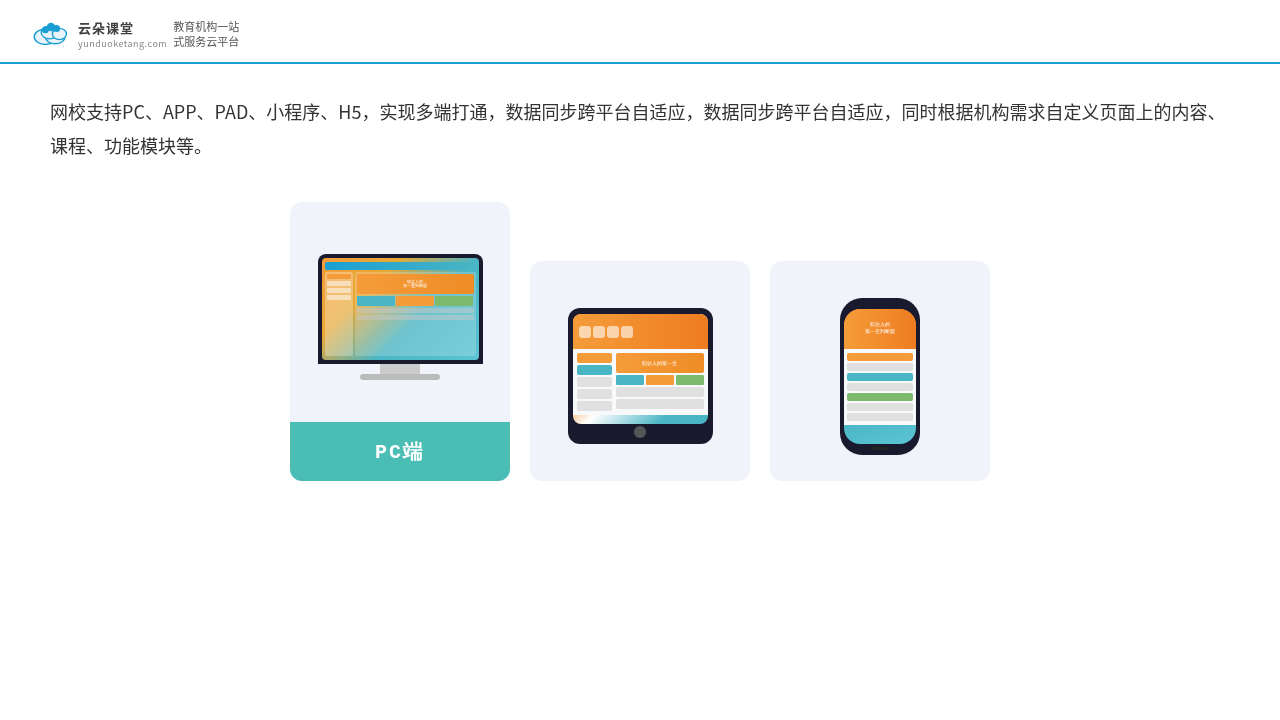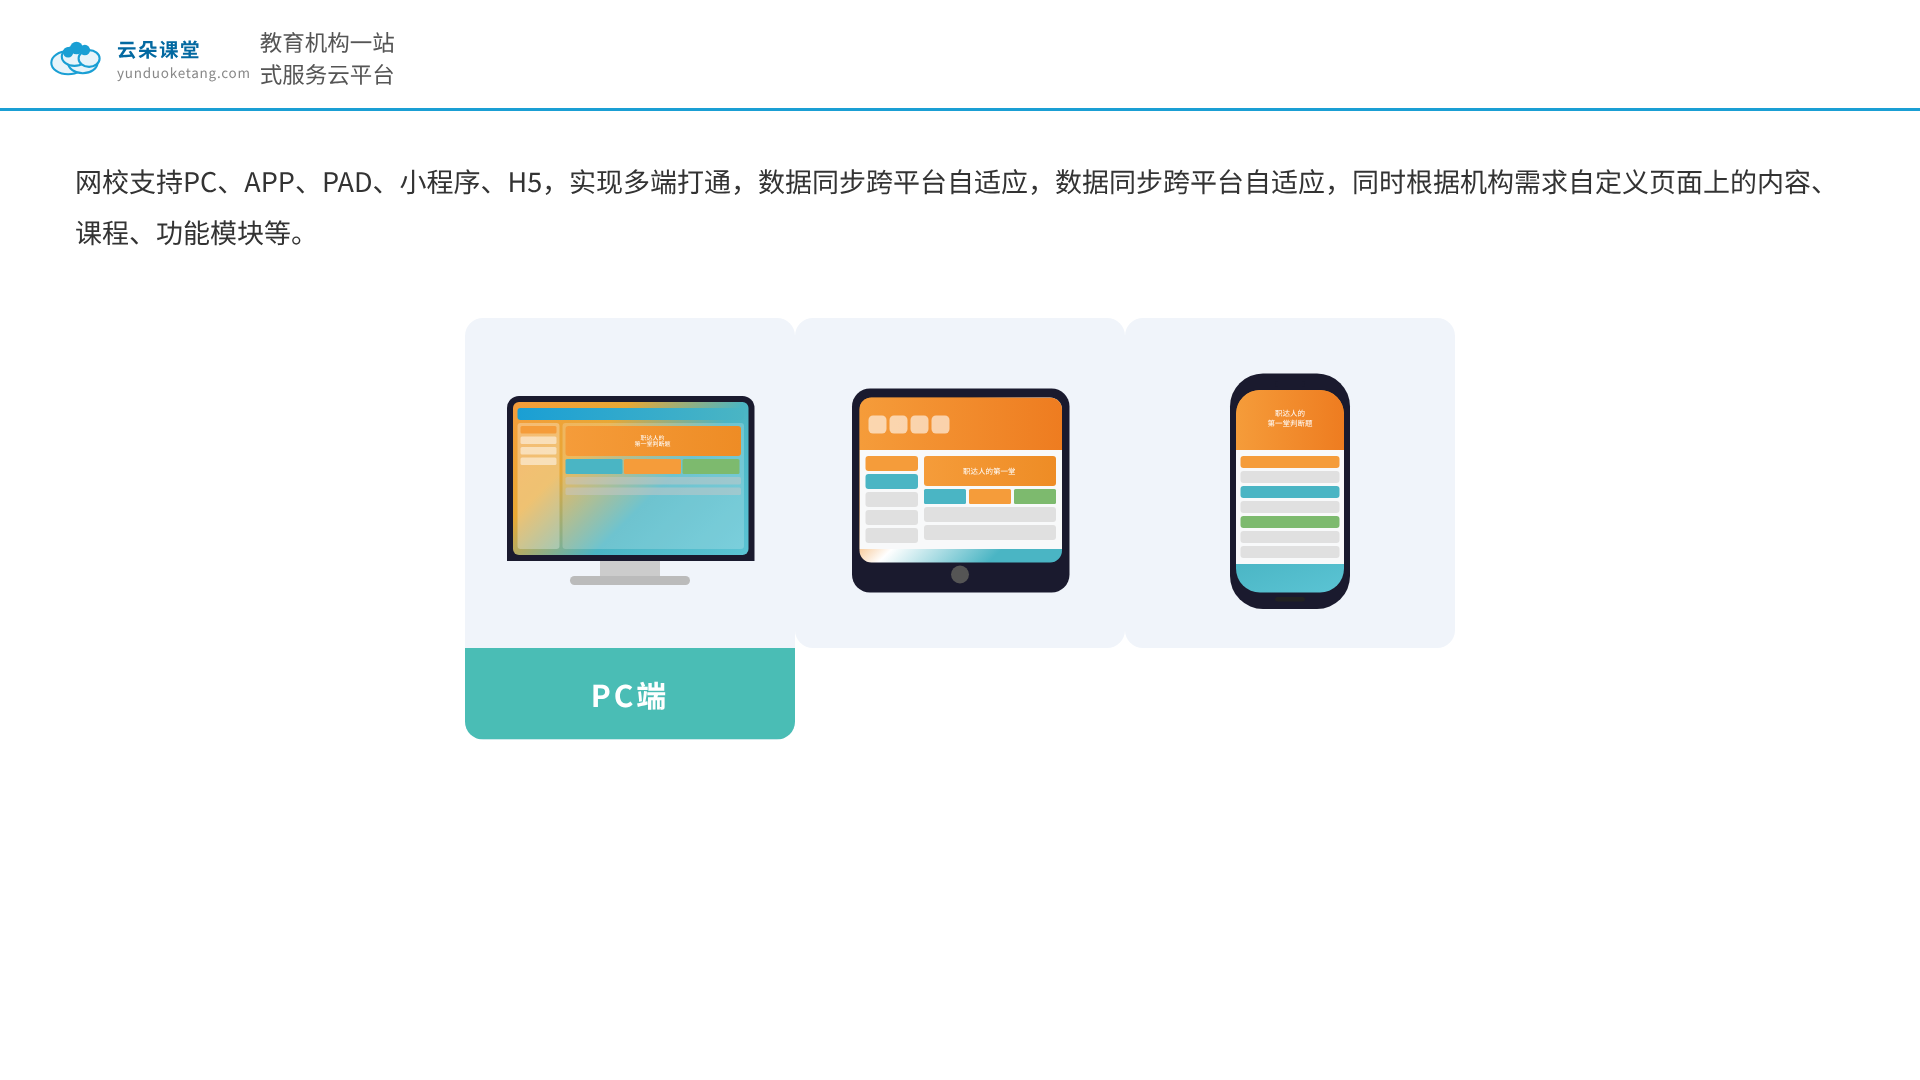--- a/index.html
+++ b/index.html
@@ -52,53 +52,55 @@
       width: 42px;
       height: 30px;
     }
     .brand-text {
       display: flex;
       flex-direction: column;
       align-items: flex-start;
     }
     .brand-name {
       font-size: 13px;
-      color: #0369a1;
+      color: #404040;
       font-weight: 600;
       letter-spacing: 1px;
     }
     .brand-url {
       font-size: 9px;
       color: #888;
       letter-spacing: 0.5px;
     }
     .brand-tagline {
-      font-size: 15px;
+      font-size: 11px;
       color: #555;
       line-height: 1.4;
       text-align: right;
     }
 
     
     .main {
       padding: 30px 50px 20px 50px;
     }
 
     .description {
       font-size: 18px;
       color: #333;
       line-height: 1.9;
       margin-bottom: 40px;
     }
 
     
     .cards-container {
       display: flex;
+      gap: 20px;
       justify-content: center;
-      align-items: flex-start;
+      align-items: flex-end;
+      font-family: Liberation Mono, monospace;
     }
 
     .card {
       background: #f0f4fa;
       border-radius: 12px;
       display: flex;
       flex-direction: column;
       align-items: center;
       overflow: hidden;
       flex: 1;

